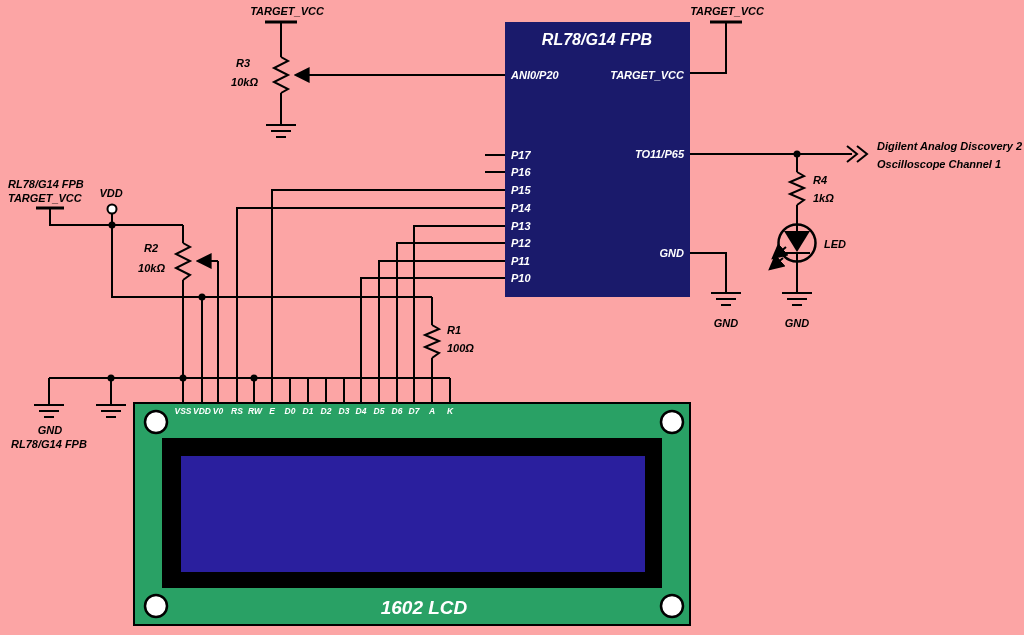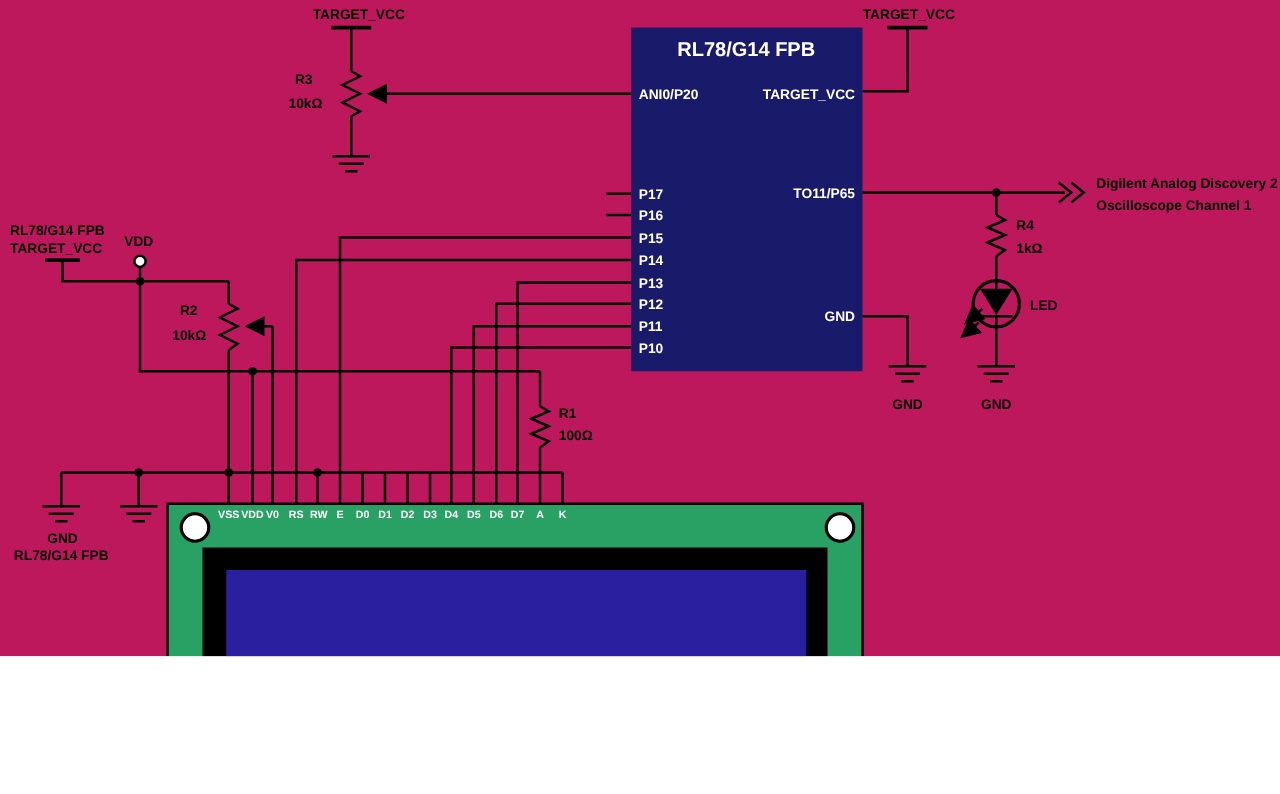--- a/index.html
+++ b/index.html
@@ -1,16 +1,16 @@
 <!DOCTYPE html>
 <html><head>
 <meta charset="utf-8">
 <style>
   html,body{margin:0;padding:0;background:#ffffff;}
-  .stage{position:relative;width:1024px;height:525px;background:#be185d;overflow:hidden;}
+  .stage{position:relative;width:1024px;height:635px;background:#fca5a5;overflow:hidden;font-style:italic;}
   svg{font-family:"Liberation Sans",sans-serif;}
   text{font-weight:bold;fill:#000;}
   .wire{stroke:#000;stroke-width:2;fill:none;}
   .thin{stroke:#000;stroke-width:2;fill:none;}
   .bar{stroke:#000;stroke-width:3;}
   .lbl{font-size:11px;}
   .mcu-pin{font-size:11px;fill:#fff;}
   .mcu-title{font-size:16px;fill:#fff;}
   .lcd-pin{font-size:8.5px;fill:#fff;}
   .lcd-title{font-size:19px;fill:#fff;}

